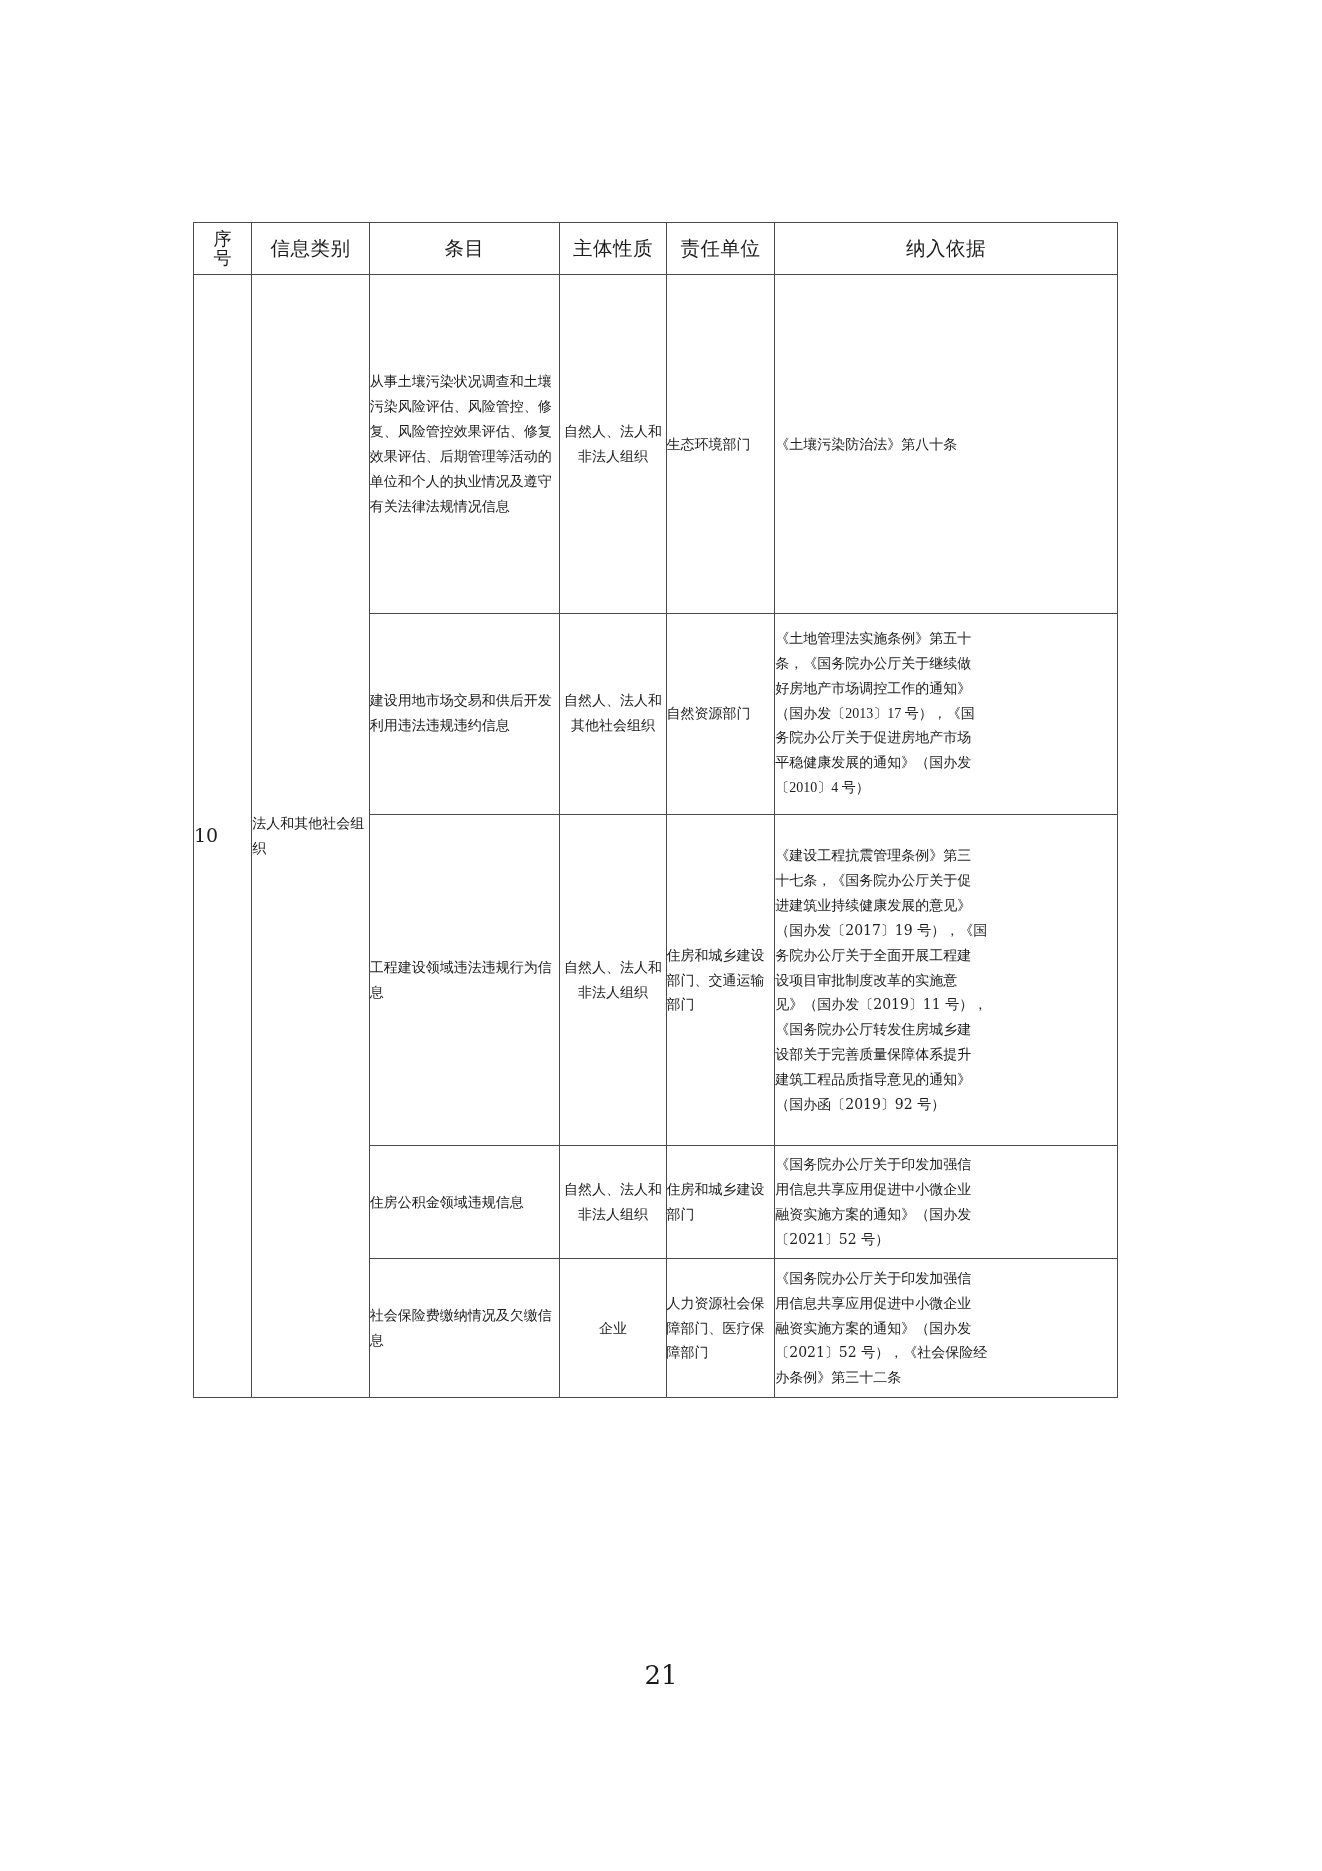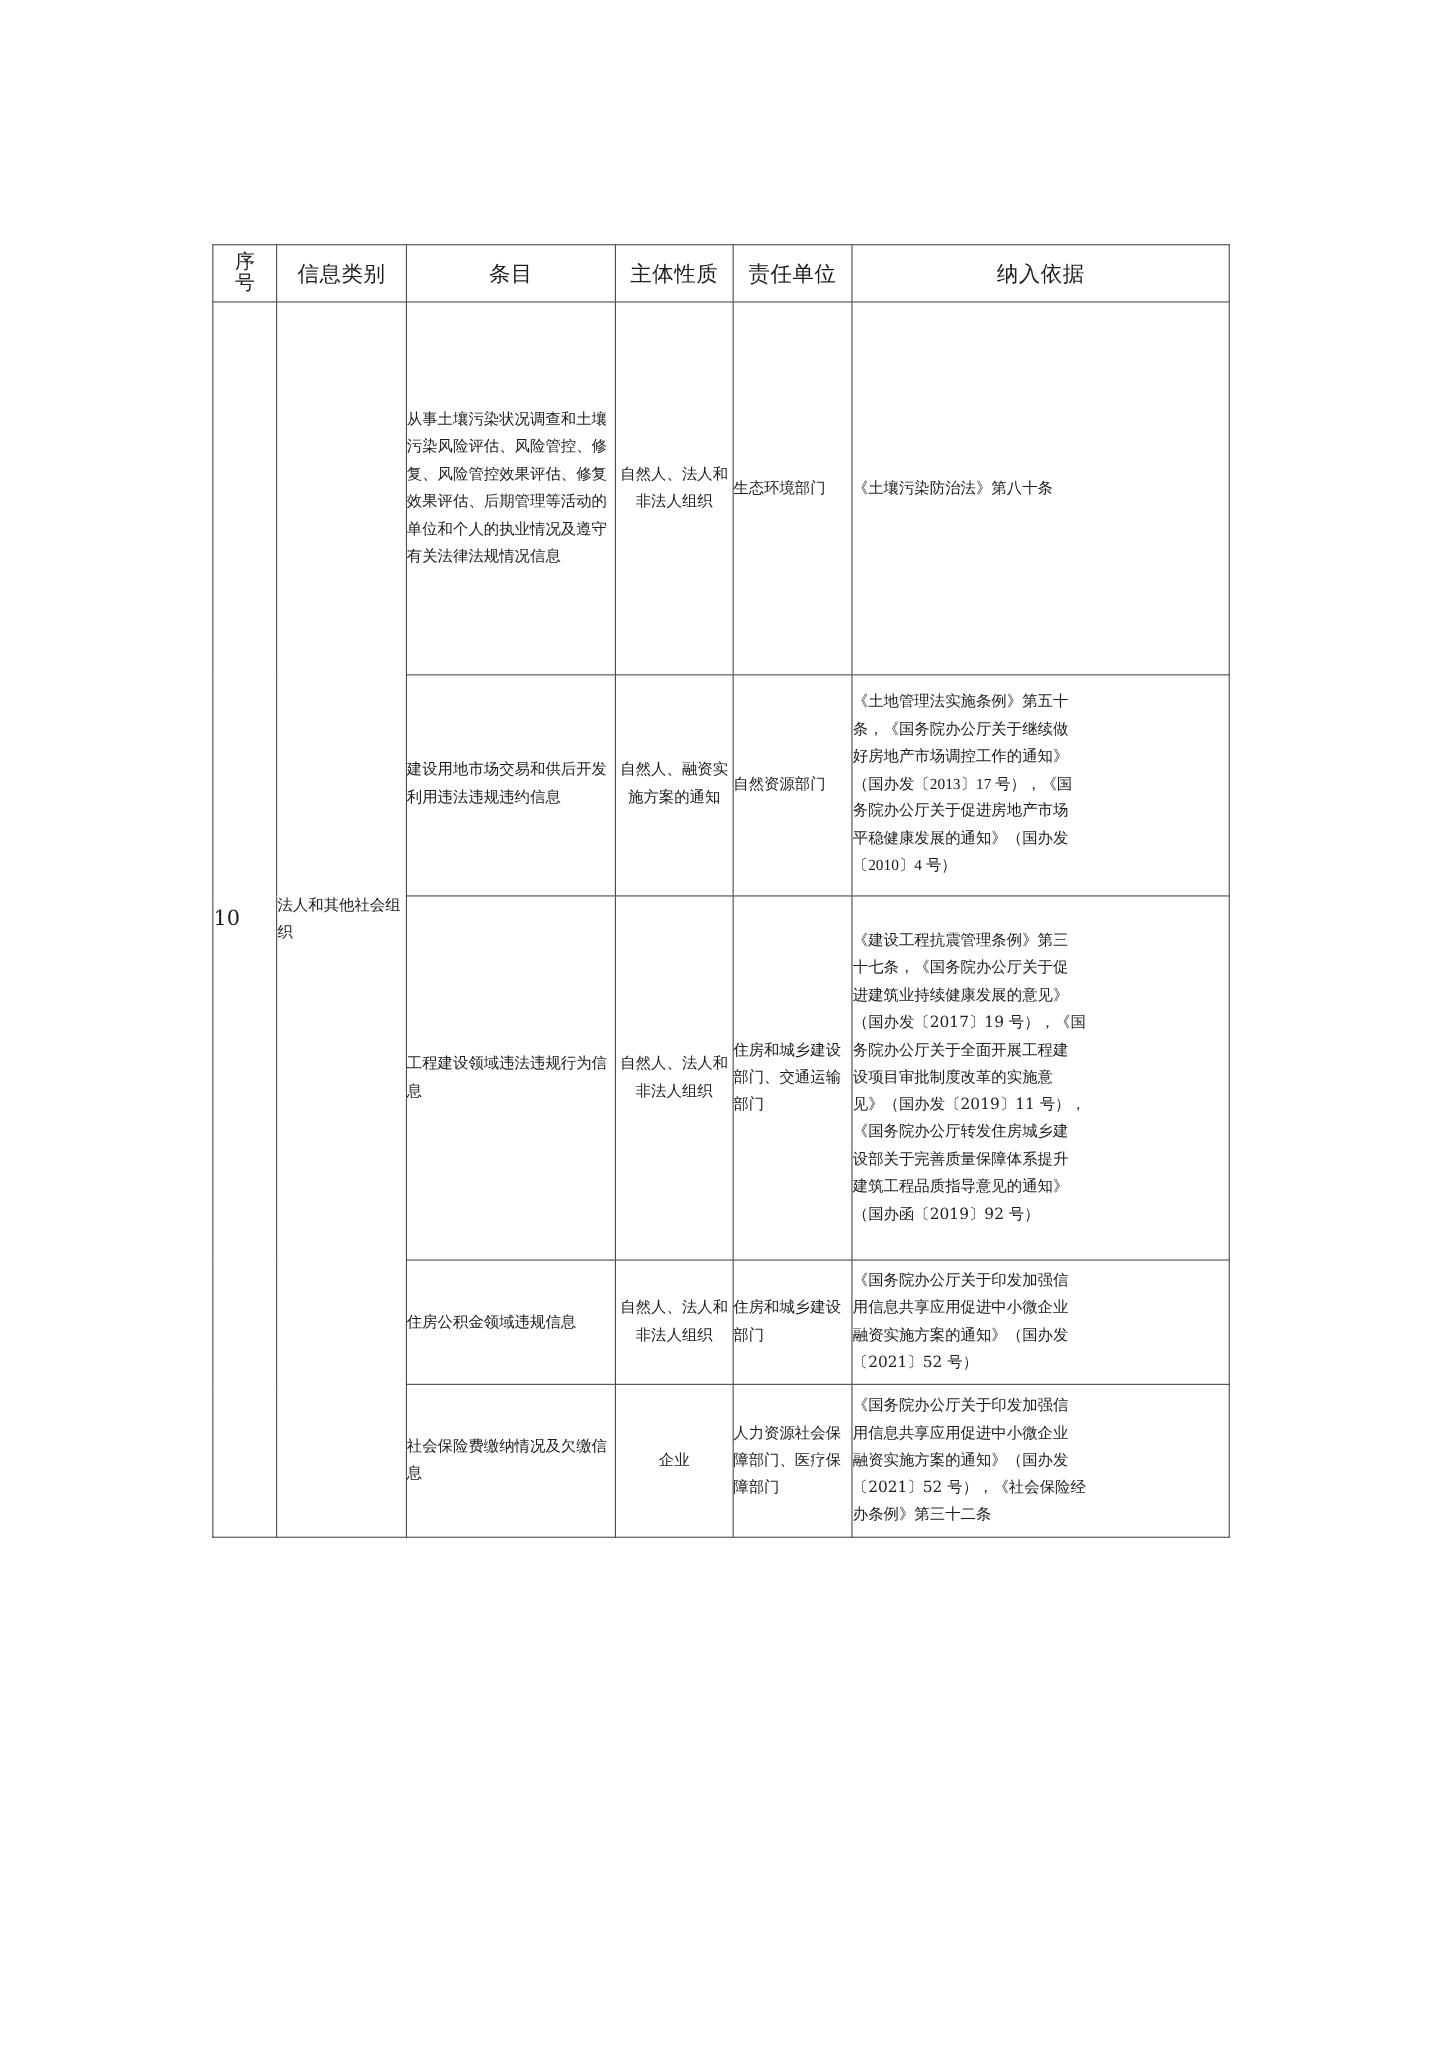--- a/index.html
+++ b/index.html
@@ -165,21 +165,21 @@
           <td class="cell-item">从事土壤污染状况调查和土壤污染风险评估、风险管控、修复、风险管控效果评估、修复效果评估、后期管理等活动的单位和个人的执业情况及遵守有关法律法规情况信息</td>
           <td class="cell-sub">自然人、法人和非法人组织</td>
           <td class="cell-dept">生态环境部门</td>
           <td class="cell-basis">
             <span class="ln">《土壤污染防治法》第八十条</span>
           </td>
         </tr>
 
         <tr class="r2">
           <td class="cell-item">建设用地市场交易和供后开发利用违法违规违约信息</td>
-          <td class="cell-sub">自然人、融资实施方案的通知</td>
+          <td class="cell-sub">自然人、法人和其他社会组织</td>
           <td class="cell-dept">自然资源部门</td>
           <td class="cell-basis">
             <span class="ln">《土地管理法实施条例》第五十</span>
             <span class="ln">条，《国务院办公厅关于继续做</span>
             <span class="ln">好房地产市场调控工作的通知》</span>
             <span class="ln">（国办发〔2013〕17 号），《国</span>
             <span class="ln">务院办公厅关于促进房地产市场</span>
             <span class="ln">平稳健康发展的通知》（国办发</span>
             <span class="ln">〔2010〕4 号）</span>
           </td>
@@ -226,14 +226,15 @@
             <span class="ln">融资实施方案的通知》（国办发</span>
             <span class="ln">〔2021〕52 号），《社会保险经</span>
             <span class="ln">办条例》第三十二条</span>
           </td>
         </tr>
 
       </tbody>
     </table>
   </div>
 
+  <div class="page-number">21</div>
 
 </div>
 
 </body></html>

